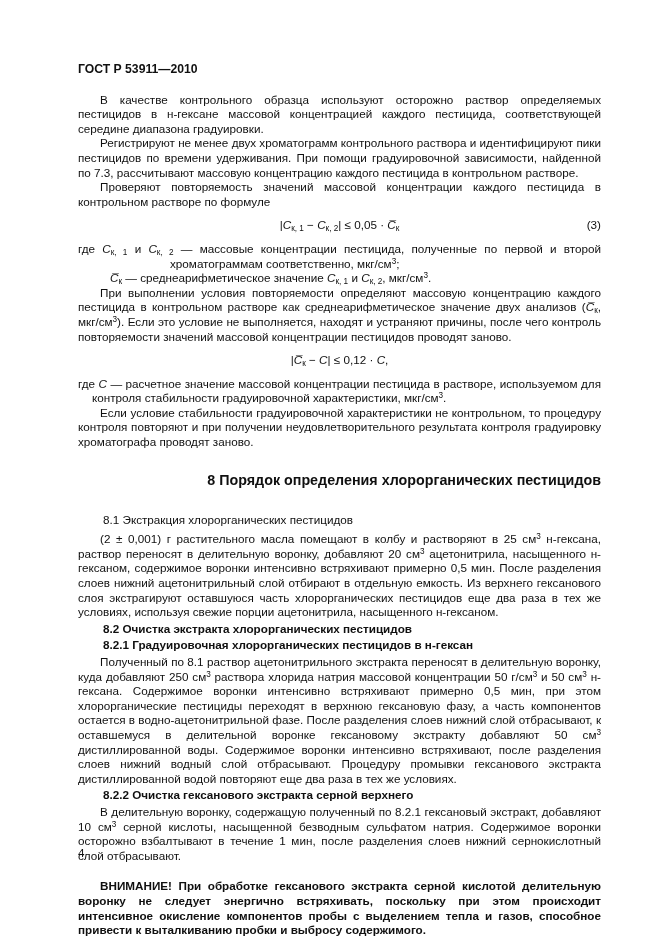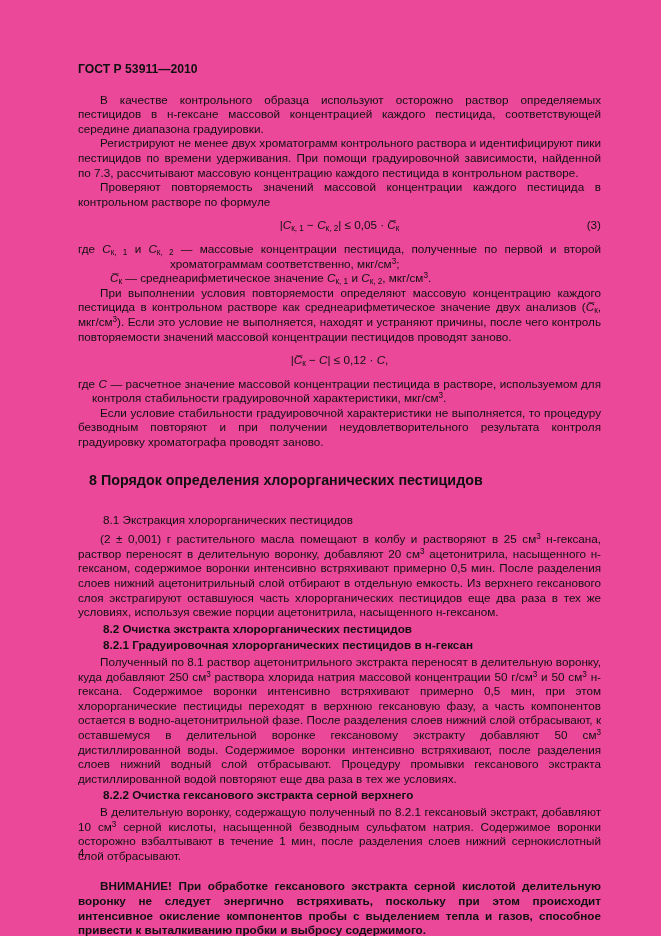--- a/index.html
+++ b/index.html
@@ -1,33 +1,33 @@
 <!DOCTYPE html>
 <html><head>
 <meta charset="utf-8">
 <style>
   html,body { margin:0; padding:0; background:#e8e8e8; }
   .page {
     position:relative;
     width:661px; height:936px;
     margin:0 auto;
-    background:#ec4899;
+    background:#ffffff;
     font-family:"Liberation Sans", sans-serif;
     font-size:11.7px;
     line-height:14.6px;
     color:#101010;
     overflow:hidden;
   }
   .content { position:absolute; left:78px; top:62px; width:523px; }
   .doc-header { font-weight:bold; font-size:12.2px; margin-bottom:16px; }
   .para { text-align:justify; text-indent:22px; }
   .formula-row { position:relative; text-align:center; margin:9px 0; }
   .formula-row .ftext { display:inline-block; }
   .formula-number { position:absolute; right:0; top:0; }
-  .heading1 { font-weight:bold; font-size:14.3px; line-height:17px; margin:22px 0 24px 11px; }
+  .heading1 { font-weight:bold; font-size:14.3px; line-height:17px; margin:22px 0 24px 30px;text-align:right; }
   .heading2 { font-weight:normal; margin:9px 0 5px 25px; }
   .heading3 { font-weight:bold; margin:2px 0 2px 25px; }
   .def   { text-align:justify; padding-left:92px; text-indent:-92px; }
   .def-c { margin-left:32px; }
   .def-g { text-align:justify; padding-left:14px; text-indent:-14px; }
   .warning { font-weight:bold; text-align:justify; text-indent:22px; margin-top:16px; }
   sub { font-size:70%; vertical-align:-0.25em; line-height:0; }
   sup { font-size:70%; vertical-align:0.45em; line-height:0; }
   .page-number { position:absolute; left:78px; top:846px; }
 </style>
@@ -40,21 +40,21 @@
     <div id="blocks">
         <div class="para">В качестве контрольного образца используют осторожно раствор определяемых пестицидов в н-гексане массовой концентрацией каждого пестицида, соответствующей середине диапазона градуировки.</div>
         <div class="para">Регистрируют не менее двух хроматограмм контрольного раствора и идентифицируют пики пестицидов по времени удерживания. При помощи градуировочной зависимости, найденной по 7.3, рассчитывают массовую концентрацию каждого пестицида в контрольном растворе.</div>
         <div class="para">Проверяют повторяемость значений массовой концентрации каждого пестицида в контрольном растворе по формуле</div>
         <div class="formula-row"><span class="ftext">|<i>C</i><sub>к, 1</sub> − <i>C</i><sub>к, 2</sub>| ≤ 0,05 · <i>C̅</i><sub>к</sub></span><span class="formula-number">(3)</span></div>
         <div class="def">где <i>C</i><sub>к, 1</sub> и <i>C</i><sub>к, 2</sub> — массовые концентрации пестицида, полученные по первой и второй хроматограммам соответственно, мкг/см<sup>3</sup>;</div>
         <div class="def-c"><i>C̅</i><sub>к</sub> — среднеарифметическое значение <i>C</i><sub>к, 1</sub> и <i>C</i><sub>к, 2</sub>, мкг/см<sup>3</sup>.</div>
         <div class="para">При выполнении условия повторяемости определяют массовую концентрацию  каждого  пестицида  в контрольном растворе как среднеарифметическое значение двух анализов (<i>C̅</i><sub>к</sub>, мкг/см<sup>3</sup>). Если это условие не выполняется, находят и устраняют причины, после чего контроль повторяемости значений массовой концентрации пестицидов проводят заново.</div>
         <div class="formula-row"><span class="ftext">|<i>C̅</i><sub>к</sub> − <i>C</i>| ≤ 0,12 · <i>C</i>,</span></div>
         <div class="def-g">где <i>C</i> — расчетное значение массовой концентрации пестицида в растворе, используемом для контроля стабильности градуировочной характеристики, мкг/см<sup>3</sup>.</div>
-        <div class="para">Если условие стабильности градуировочной характеристики не выполняется, то процедуру безводным повторяют и при получении неудовлетворительного результата контроля градуировку хроматографа проводят заново.</div>
+        <div class="para">Если условие стабильности градуировочной характеристики не контрольном, то процедуру контроля повторяют и при получении неудовлетворительного результата контроля градуировку хроматографа проводят заново.</div>
         <div class="heading1">8  Порядок определения хлорорганических пестицидов</div>
         <div class="heading2">8.1  Экстракция хлорорганических пестицидов</div>
         <div class="para">(2 ± 0,001) г растительного масла помещают в колбу и растворяют в 25 см<sup>3</sup> н-гексана, раствор переносят в делительную воронку, добавляют 20 см<sup>3</sup> ацетонитрила, насыщенного н-гексаном, содержимое воронки интенсивно встряхивают примерно 0,5 мин. После разделения слоев нижний ацетонитрильный слой  отбирают в отдельную  емкость. Из  верхнего гексанового  слоя экстрагируют оставшуюся часть хлорорганических пестицидов еще два раза в тех же условиях, используя свежие порции ацетонитрила, насыщенного н-гексаном.</div>
         <div class="heading3">8.2  Очистка экстракта хлорорганических пестицидов</div>
         <div class="heading3">8.2.1  Градуировочная хлорорганических пестицидов в н-гексан</div>
         <div class="para">Полученный по 8.1 раствор ацетонитрильного экстракта переносят в делительную воронку, куда добавляют 250 см<sup>3</sup> раствора хлорида натрия массовой концентрации 50 г/см<sup>3</sup> и 50 см<sup>3</sup> н-гексана. Содержимое воронки интенсивно встряхивают примерно 0,5 мин, при этом хлорорганические пестициды переходят в верхнюю гексановую фазу, а часть компонентов остается в водно-ацетонитрильной фазе. После разделения слоев нижний слой отбрасывают, к оставшемуся в делительной воронке гексановому экстракту добавляют 50 см<sup>3</sup> дистиллированной воды. Содержимое воронки интенсивно встряхивают, после разделения слоев нижний водный слой отбрасывают. Процедуру промывки гексанового экстракта дистиллированной водой повторяют еще два раза в тех же условиях.</div>
         <div class="heading3">8.2.2  Очистка гексанового экстракта серной верхнего</div>
         <div class="para">В делительную воронку, содержащую полученный по 8.2.1 гексановый экстракт, добавляют 10 см<sup>3</sup> серной кислоты, насыщенной безводным сульфатом натрия. Содержимое воронки осторожно взбалтывают в течение 1 мин, после разделения слоев нижний сернокислотный слой отбрасывают.</div>
         <div class="warning">ВНИМАНИЕ! При обработке гексанового экстракта серной кислотой делительную воронку не следует энергично встряхивать, поскольку при этом происходит интенсивное окисление компонентов пробы с выделением тепла и газов, способное привести к выталкиванию пробки и выбросу содержимого.</div>
       </div>

